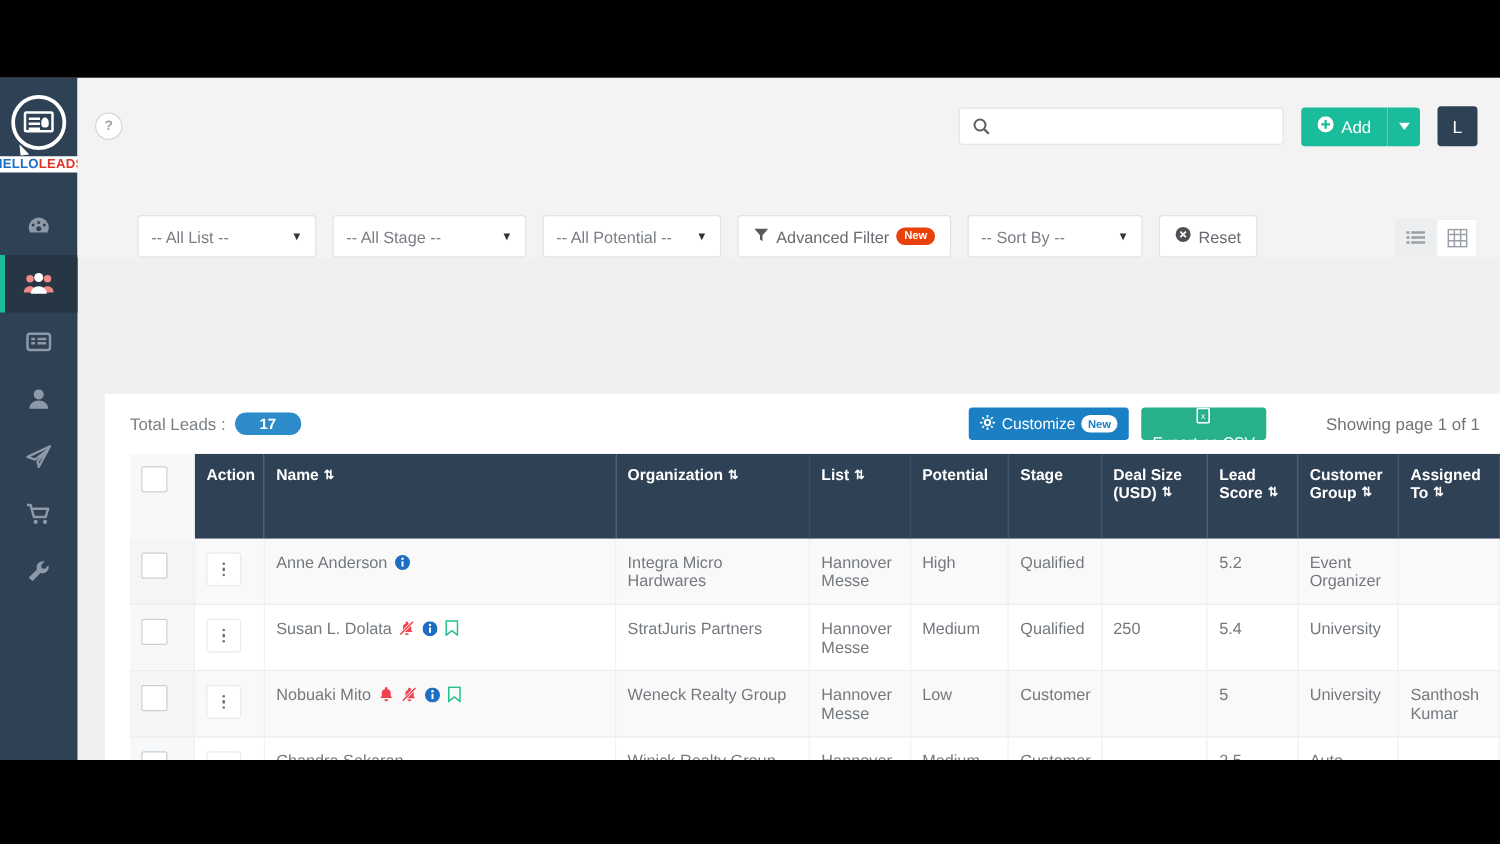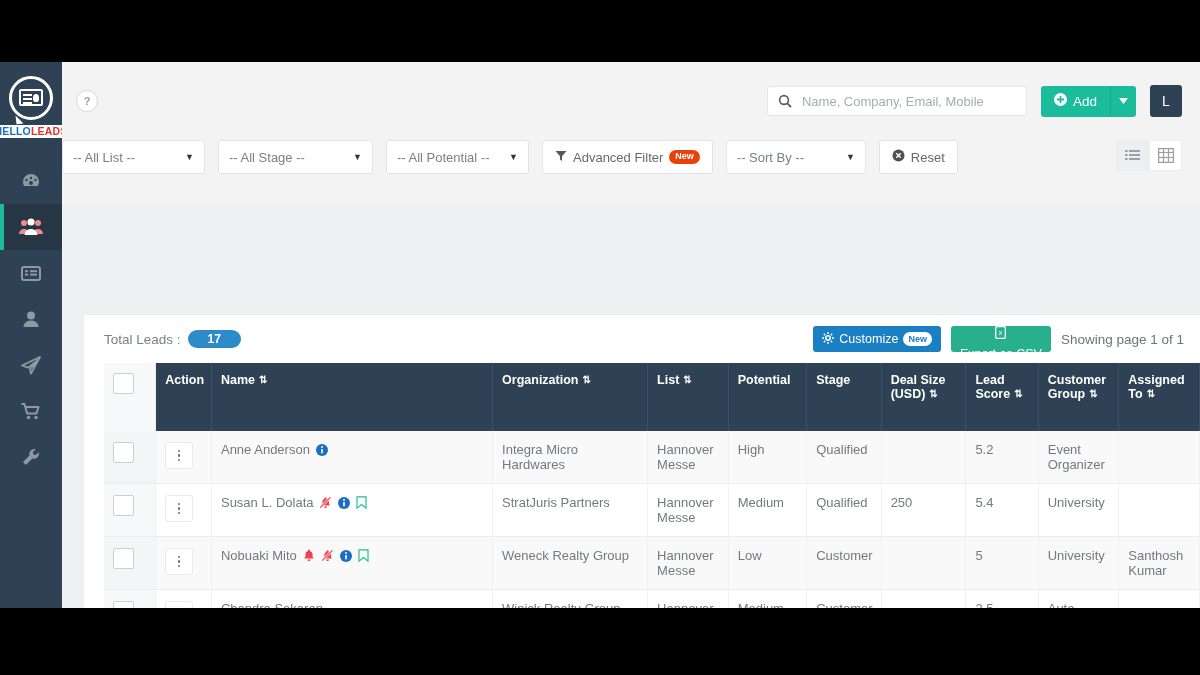--- a/index.html
+++ b/index.html
@@ -93,21 +93,21 @@
     border-radius:0 3px 3px 0; cursor:pointer; display:flex; align-items:center; justify-content:center;
   }
   .avatar {
     width:32px; height:32px; background:#2f4154; color:#fff; border-radius:3px;
     display:flex; align-items:center; justify-content:center; font-size:14px; cursor:pointer;
   }
 
   
   .filterbar {
     position:absolute; left:62px; top:78px; right:0; height:66px;
-    background:#f3f3f4; display:flex; align-items:flex-start; 
+    background:#f3f3f4; display:flex; align-items:flex-end; padding-left:48px;
   }
   .fsel {
     height:34px; background:#fff; border:1px solid #e1e3e5; border-radius:3px;
     display:flex; align-items:center; padding:0 10px; font-size:13px; color:#7a7f85;
     margin-right:13px; cursor:pointer; min-width:140px;
   }
   .fsel .lbl { flex:1; }
   .fsel .caret { font-size:9px; color:#333; margin-left:8px; }
   .fbtn {
     height:34px; background:#fff; border:1px solid #e1e3e5; border-radius:3px;
@@ -142,21 +142,21 @@
     font-size:12.5px; display:flex; align-items:center; gap:5px; padding:0 9px; cursor:pointer;
     font-family:"Liberation Sans", sans-serif;
   }
   .btn-blue .nb { background:#fff; color:#1b7fc4; font-size:9px; font-weight:bold; border-radius:8px; padding:2px 5px; }
   .btn-green {
     background:#27b08b; color:#fff; border:0; border-radius:3px; height:26px;
     font-size:12.5px; display:flex; align-items:center; gap:5px; padding:0 9px; cursor:pointer;
     font-family:"Liberation Sans", sans-serif;
     flex-direction:column;
   }
-  .showing { font-size:13.5px; color:#6f7478; }
+  .showing { font-size:13.5px; color:#6f7478;margin-left:38px; }
 
   
   .tablewrap { position:absolute; left:20px; right:0; top:48px; bottom:0; overflow:hidden; }
   table { border-collapse:collapse; width:1096px; table-layout:fixed; }
   thead th {
     background:#2f4154; color:#fff; font-size:12.5px; font-weight:bold;
     text-align:left; padding:10px 9px; vertical-align:top; height:68px;
     border-right:1px solid #3c5167;
   }
   thead th.cbcol { background:#f7f8f9; width:50px; border-right:1px solid #e9ebed; }
@@ -257,21 +257,20 @@
   <div class="topbar">
     <div class="help-badge">?</div>
     <div class="topbar-right">
       <div class="searchbox">
         <span class="si">
           <svg width="14" height="14" viewBox="0 0 14 14">
               <circle cx="6" cy="6" r="4.4" fill="none" stroke="#5a5f64" stroke-width="1.6"></circle>
               <line x1="9.3" y1="9.3" x2="13" y2="13" stroke="#5a5f64" stroke-width="1.8"></line>
             </svg>
         </span>
-        <input type="text" placeholder="Name, Company, Email, Mobile" style="">
       </div>
       <div class="addgrp">
         <button class="add-btn">
           <span>
             <svg width="13" height="13" viewBox="0 0 13 13">
                 <circle cx="6.5" cy="6.5" r="6.5" fill="#fff"></circle>
                 <path d="M6.5 3v7M3 6.5h7" stroke="#1abc9c" stroke-width="1.8"></path>
               </svg>
           </span>
           <span>Add</span>

